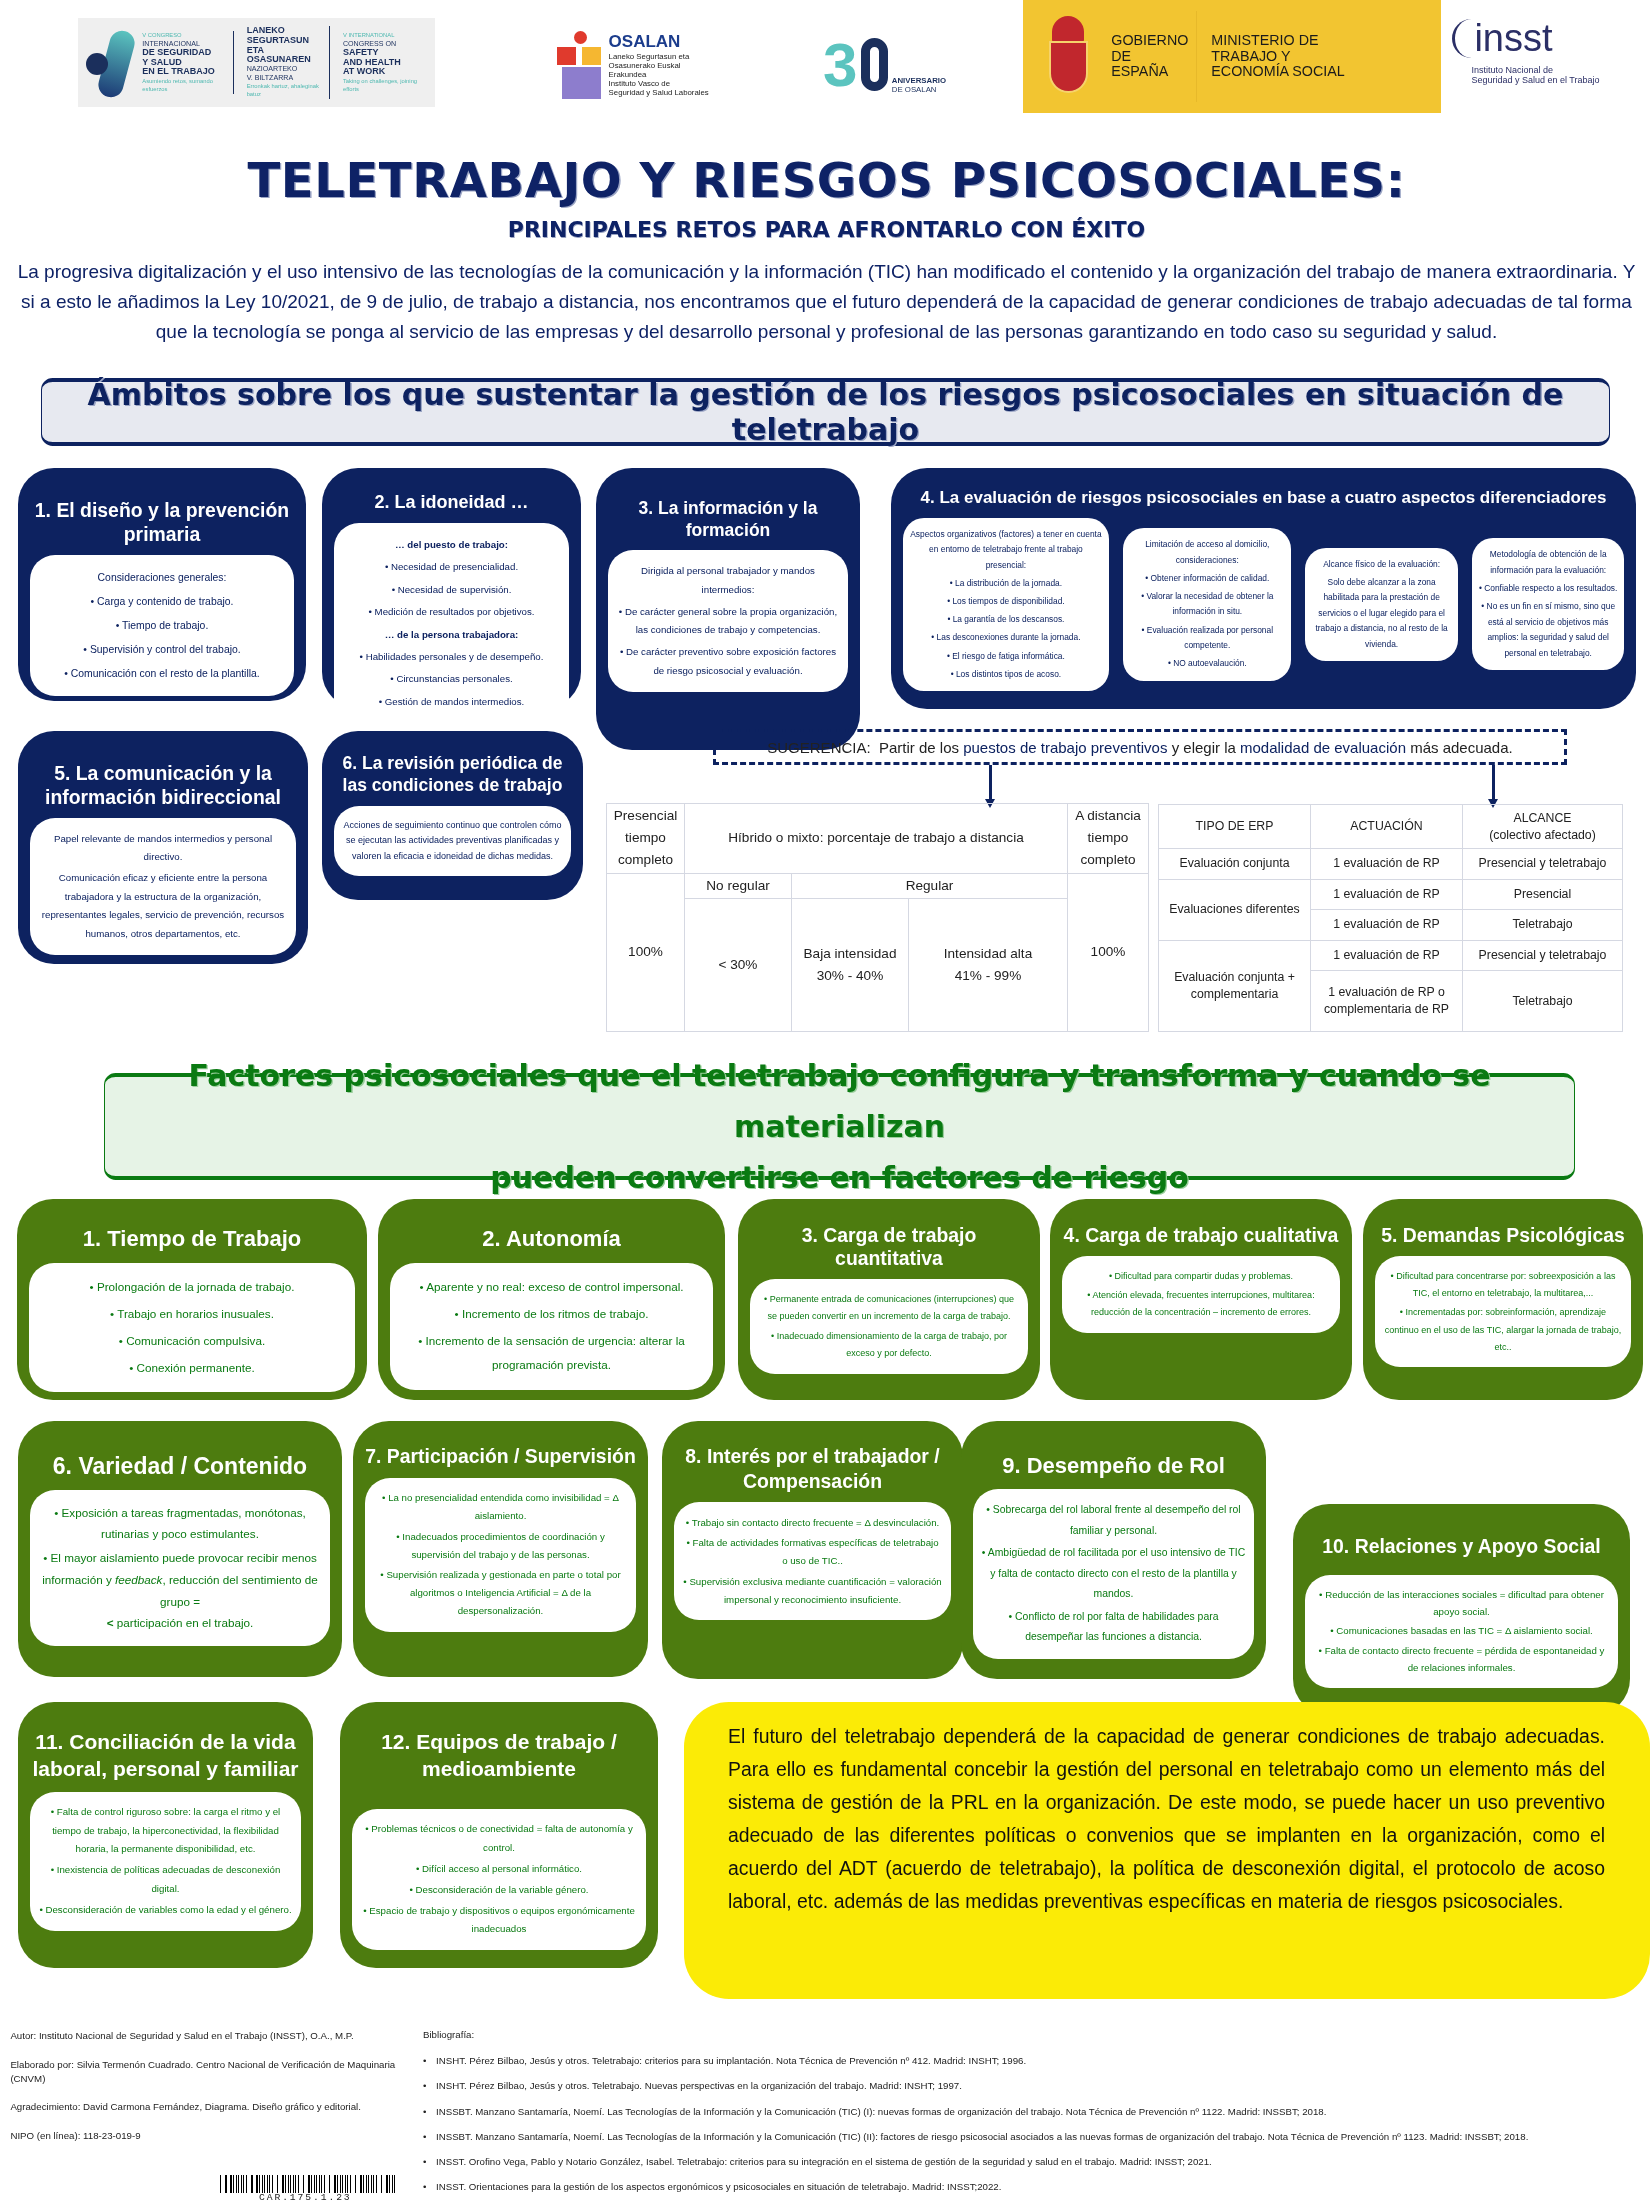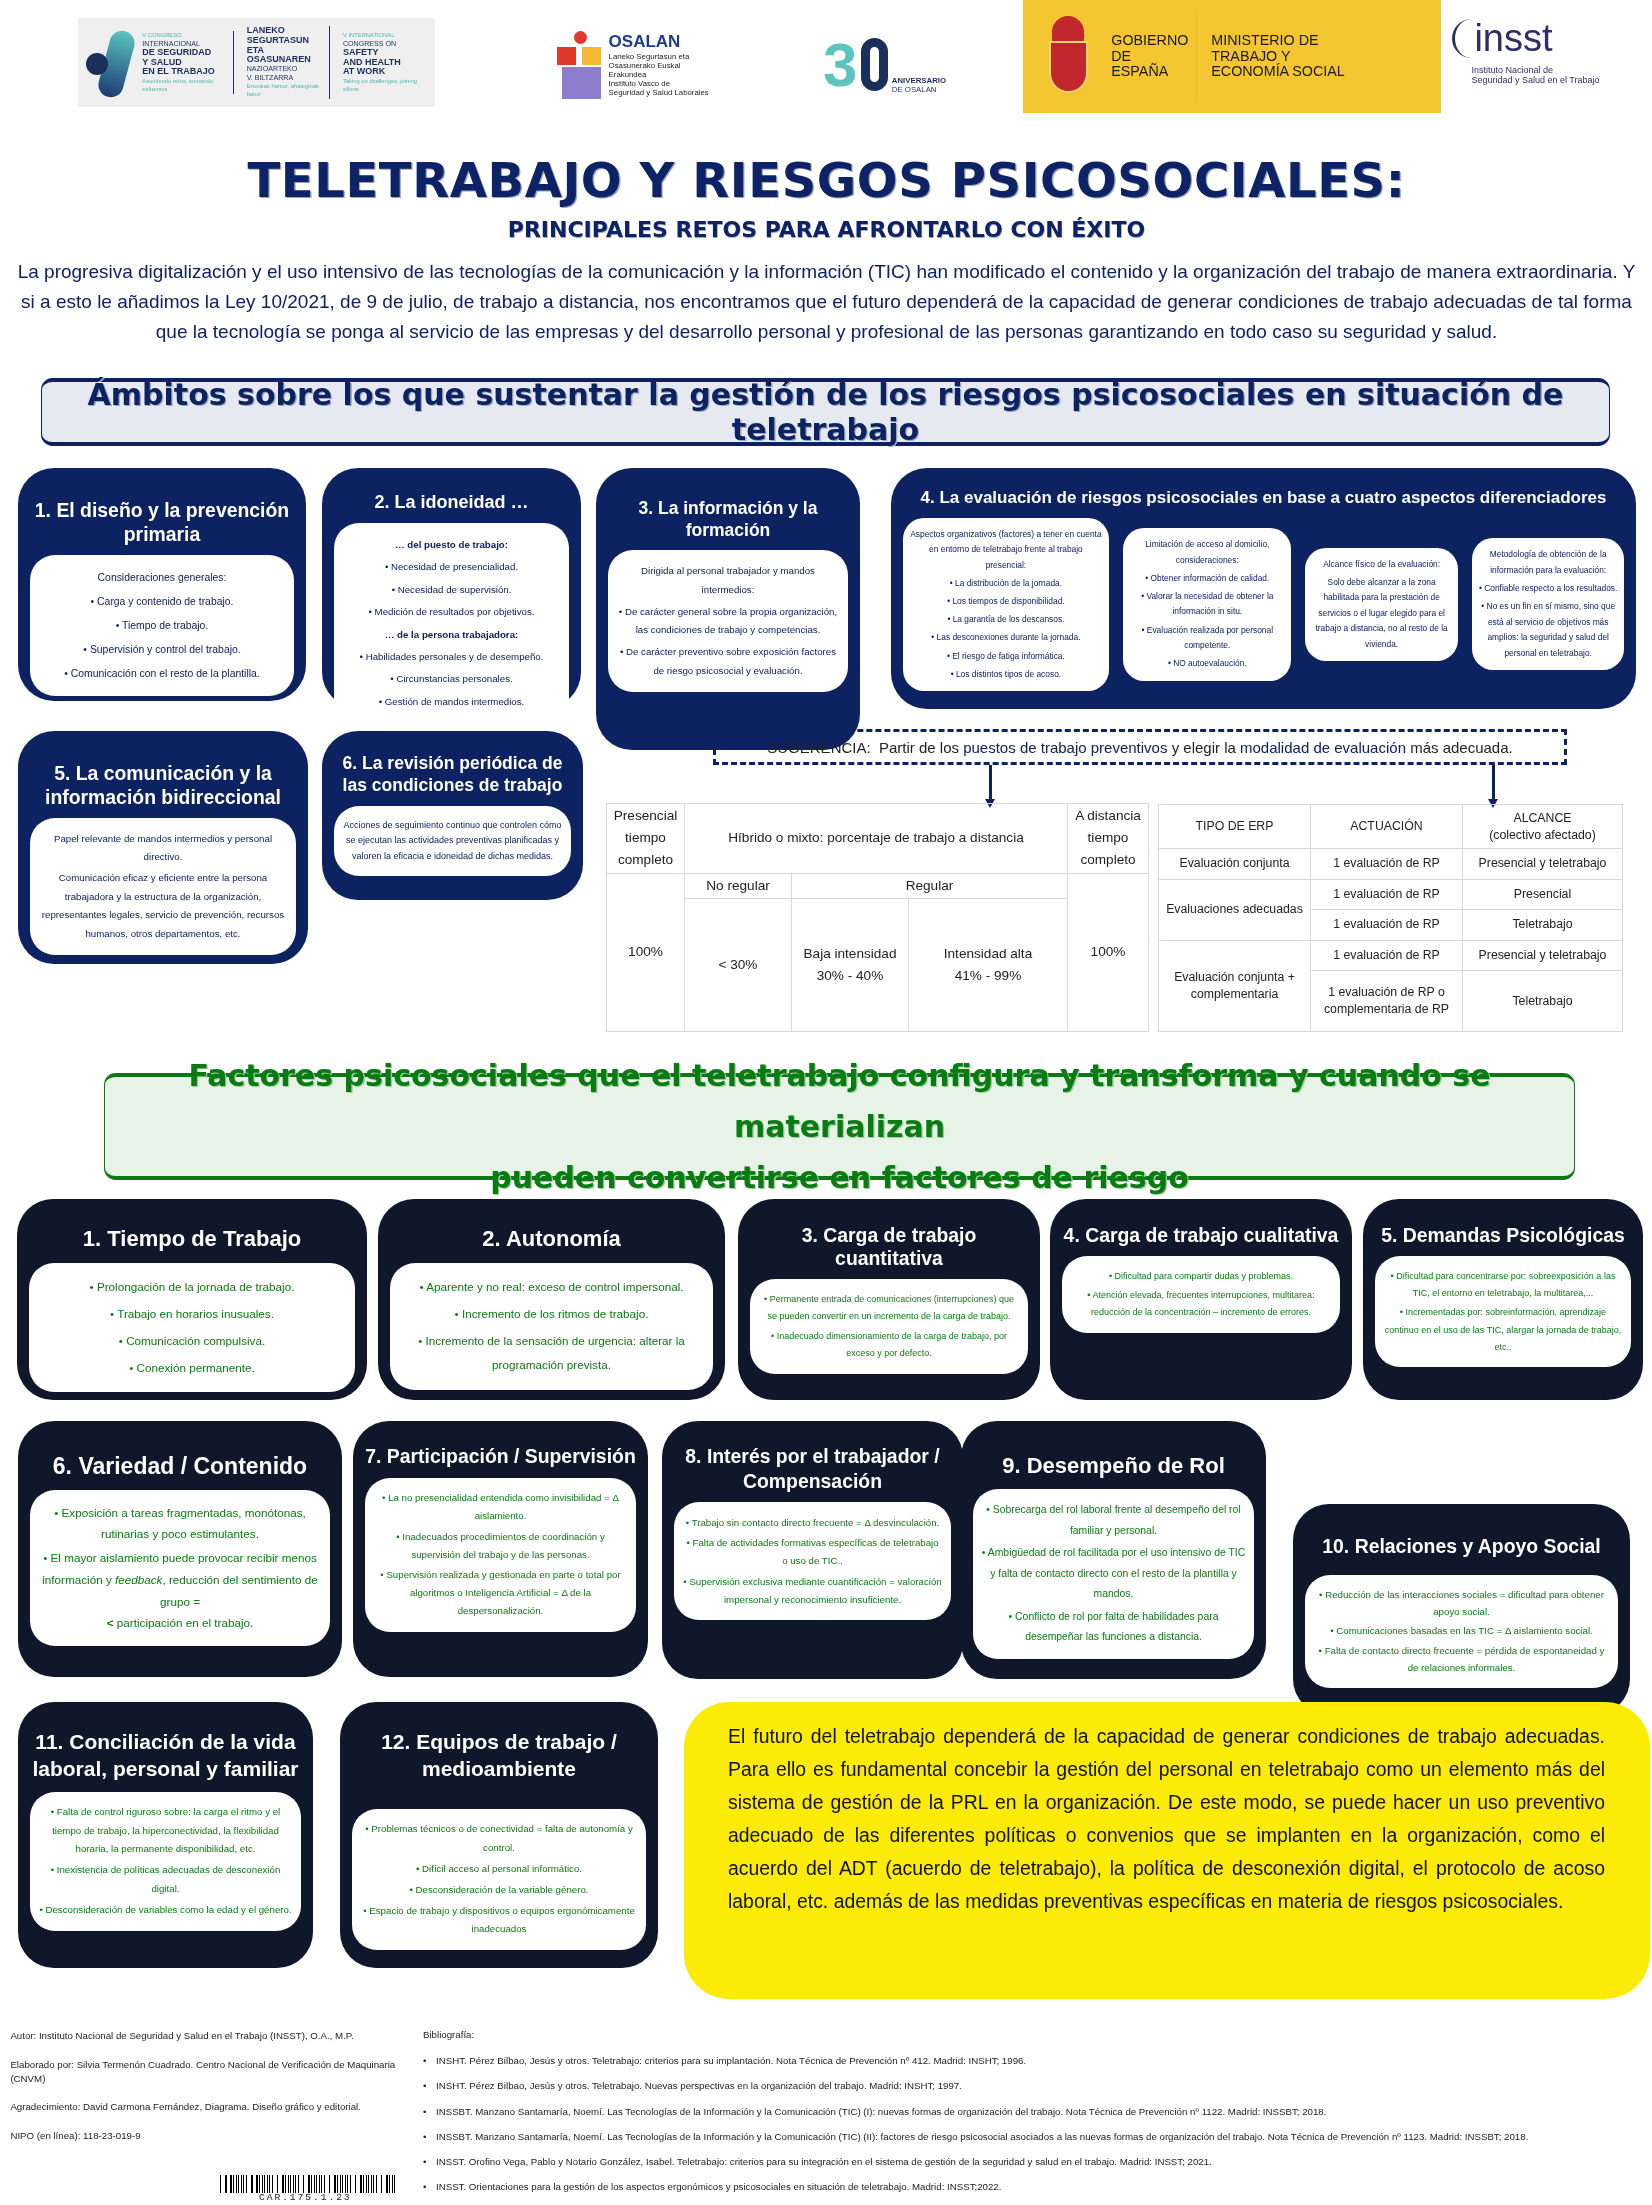--- a/index.html
+++ b/index.html
@@ -40,21 +40,21 @@
   .title { left: 0; top: 152px; width: 1653px; text-align: center; font-size: 48px; font-weight: 900; color: #0e2266; letter-spacing: 0.6px; font-family: "DejaVu Sans", sans-serif; text-shadow: 1.3px 1.3px 0 #9aa4c4; }
   .subtitle { left: 0; top: 217px; width: 1653px; text-align: center; font-size: 22px; font-weight: 900; color: #0e2266; font-family: "DejaVu Sans", sans-serif; text-shadow: 0.6px 0.6px 0 #9aa4c4; }
   .intro { left: 9px; top: 257px; width: 1635px; text-align: center; font-size: 19px; line-height: 30px; color: #0e2266; }
 
   .section-head { border-radius: 11.7px; display: flex; align-items: center; justify-content: center; text-align: center; font-family: "DejaVu Sans", sans-serif; font-weight: 900; }
   .section-head.blue { left: 41px; top: 378px; width: 1569px; height: 68px; background: #e7e9f0; border: 4.5px solid #0d2260; border-left-width: 1.9px; border-right-width: 1.9px; color: #0d2260; font-size: 30px; text-shadow: 1.3px 1.3px 0 #9aa4c4; }
   .section-head.green { left: 104px; top: 1073px; width: 1471px; height: 107px; background: #e6f3e6; border: 4.5px solid #0a7a12; border-left-width: 1.9px; border-right-width: 1.9px; color: #0a7a12; font-size: 30px; line-height: 51px; text-shadow: 1.3px 1.3px 0 #9bcf9d; }
 
   .card { border-radius: 36px; padding: 11.7px 11.7px 14.3px; display: flex; flex-direction: column; align-items: center; }
   .card.navy { background: #0d2260; }
-  .card.green { background: #0f172a; }
+  .card.green { background: #4d7c0f; }
   .card-title { color: #fff; font-weight: 700; text-align: center; line-height: 1.25; margin-bottom: 9px; }
   .card-body { background: #fff; border-radius: 25px; width: 100%; padding: 11.7px 9px; text-align: center; font-size: 9.7px; line-height: 1.8; }
   .navy .card-body { color: #0d2260; }
   .green .card-body { color: #0a7a12; }
   .card-body p { margin: 0; }
   .card-body .li::before { content: "•  "; }
   .card-body p + p { margin-top: 2.6px; }
 
   
   #c1 { left: 18px; top: 468px; width: 288px; height: 233px; }
@@ -311,21 +311,21 @@
     <td style="width:152px">TIPO DE ERP</td>
     <td style="width:152px">ACTUACIÓN</td>
     <td><span>ALCANCE</span><br><span>(colectivo afectado)</span></td>
   </tr>
   <tr>
     <td>Evaluación conjunta</td>
     <td>1 evaluación de RP</td>
     <td>Presencial y teletrabajo</td>
   </tr>
   <tr>
-    <td rowspan="2">Evaluaciones adecuadas</td>
+    <td rowspan="2">Evaluaciones diferentes</td>
     <td>1 evaluación de RP</td>
     <td>Presencial</td>
   </tr>
   <tr>
     <td>1 evaluación de RP</td>
     <td>Teletrabajo</td>
   </tr>
   <tr>
     <td rowspan="2">Evaluación conjunta + complementaria</td>
     <td>1 evaluación de RP</td>

